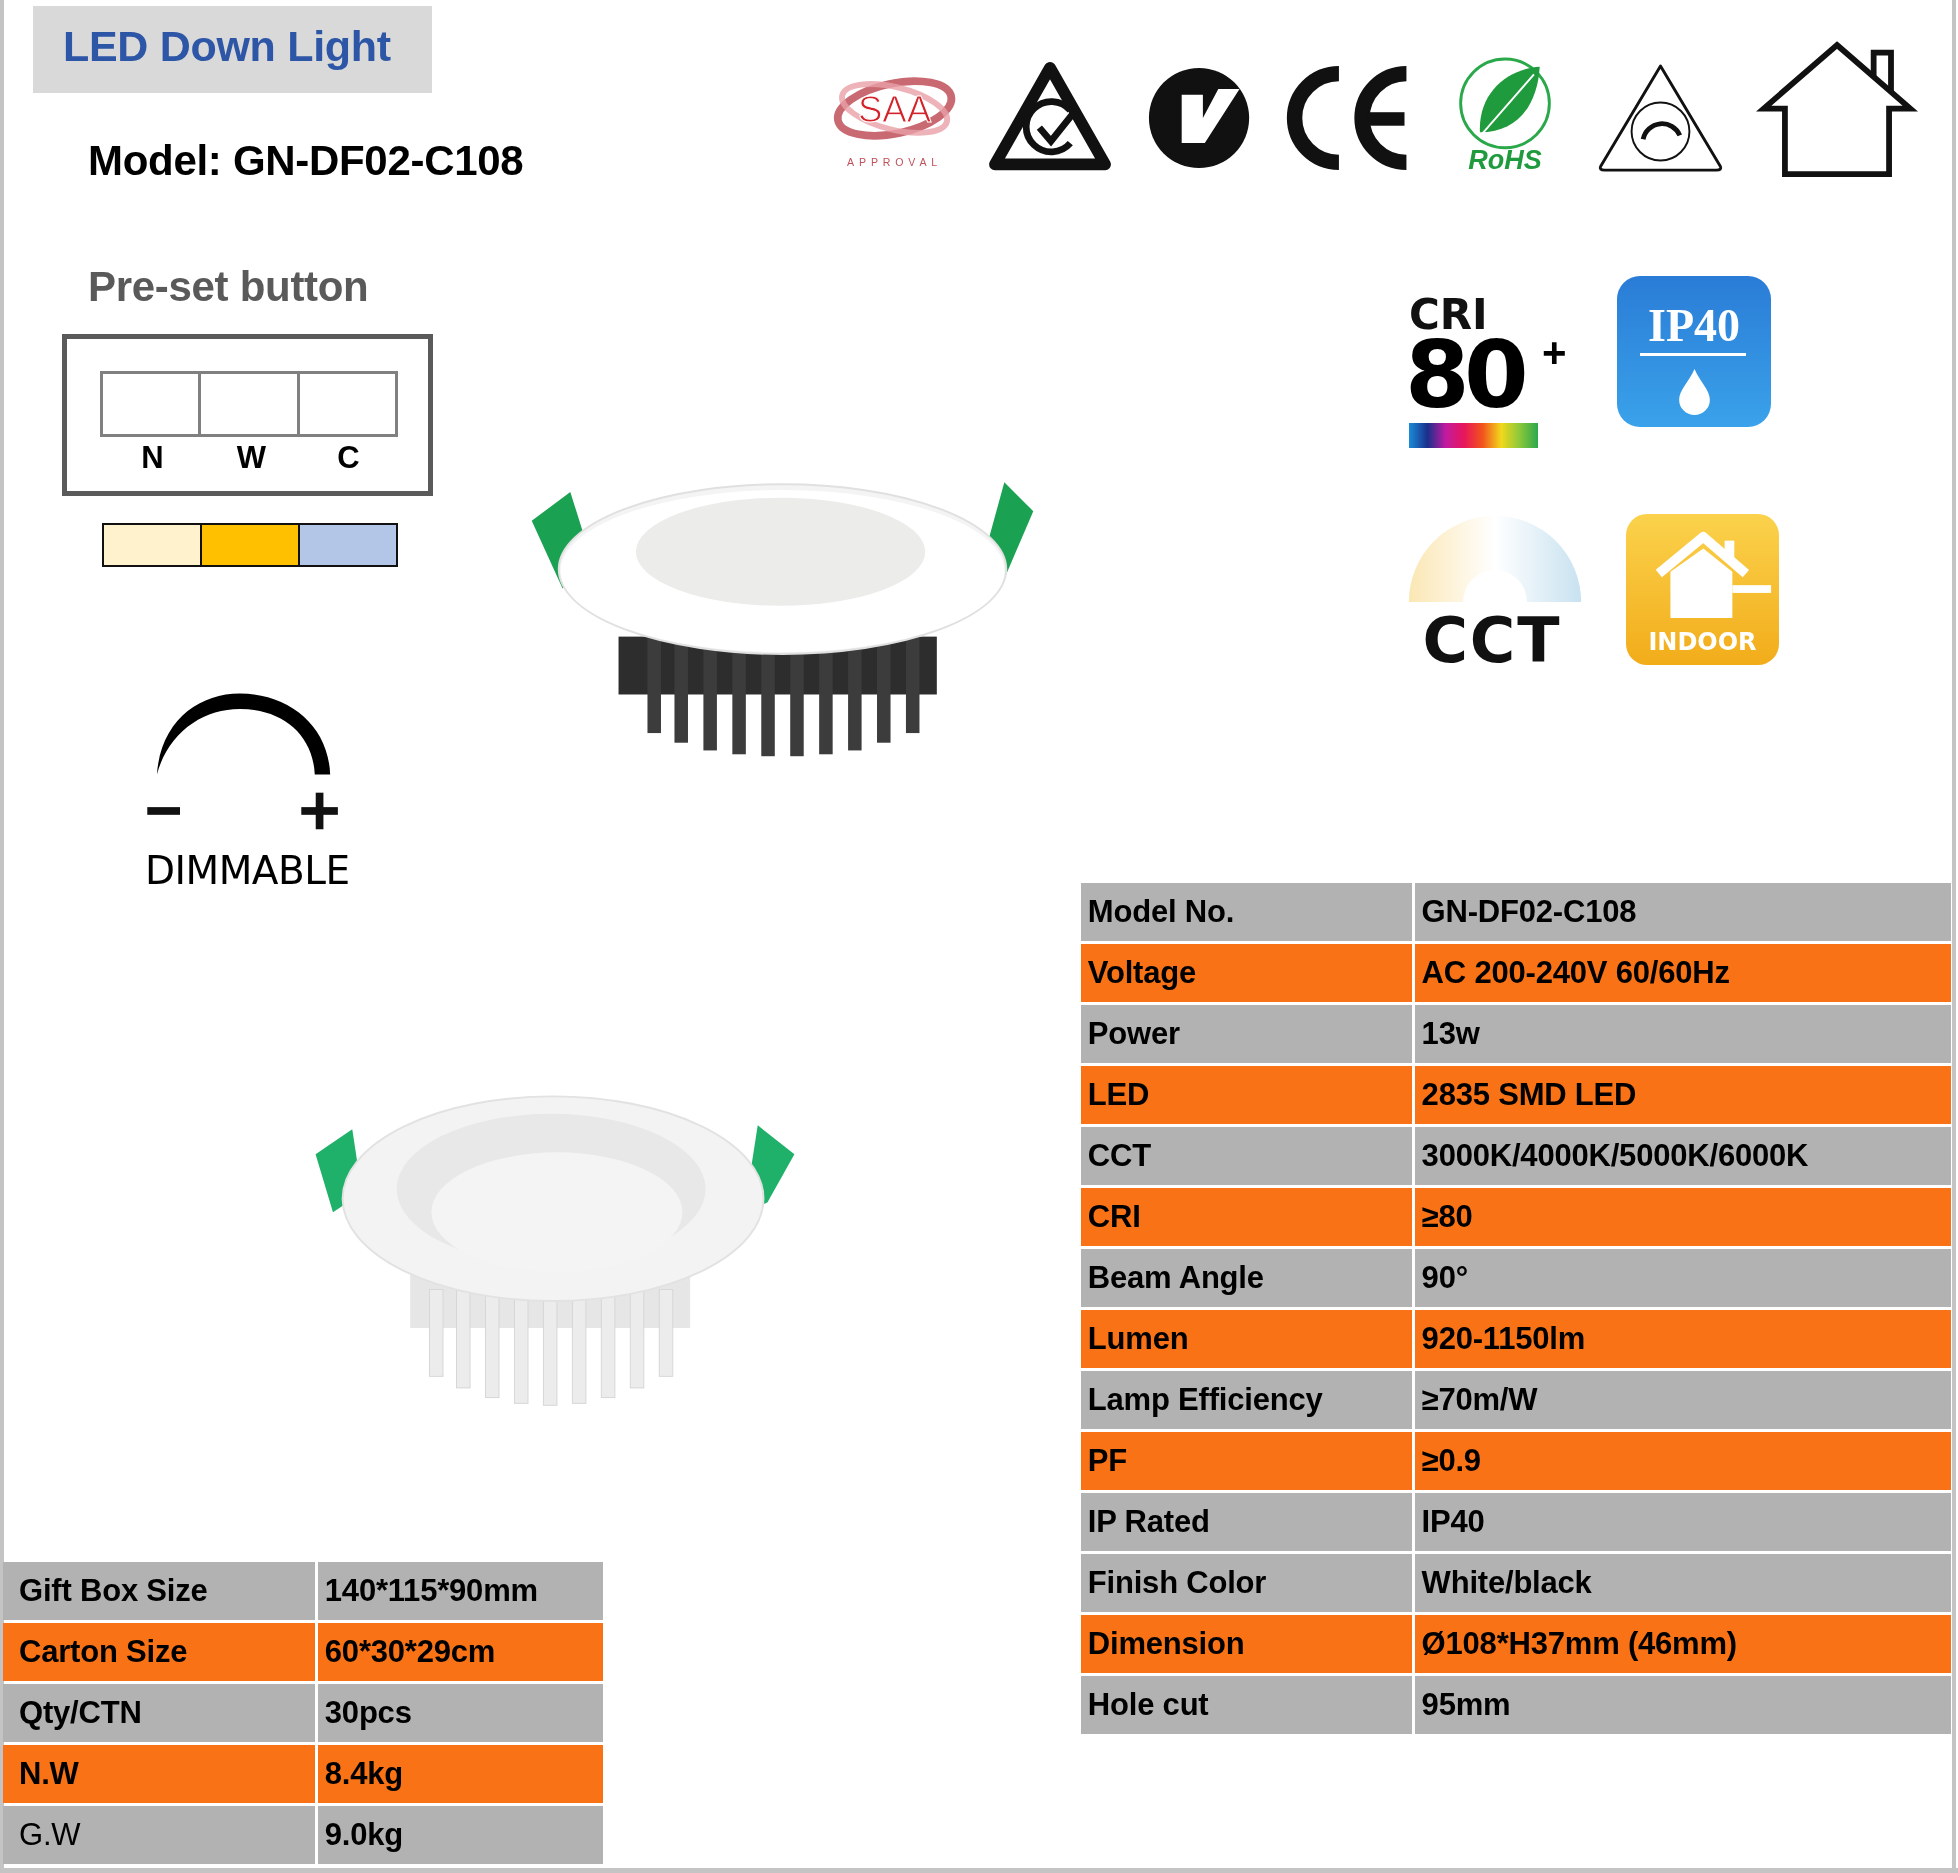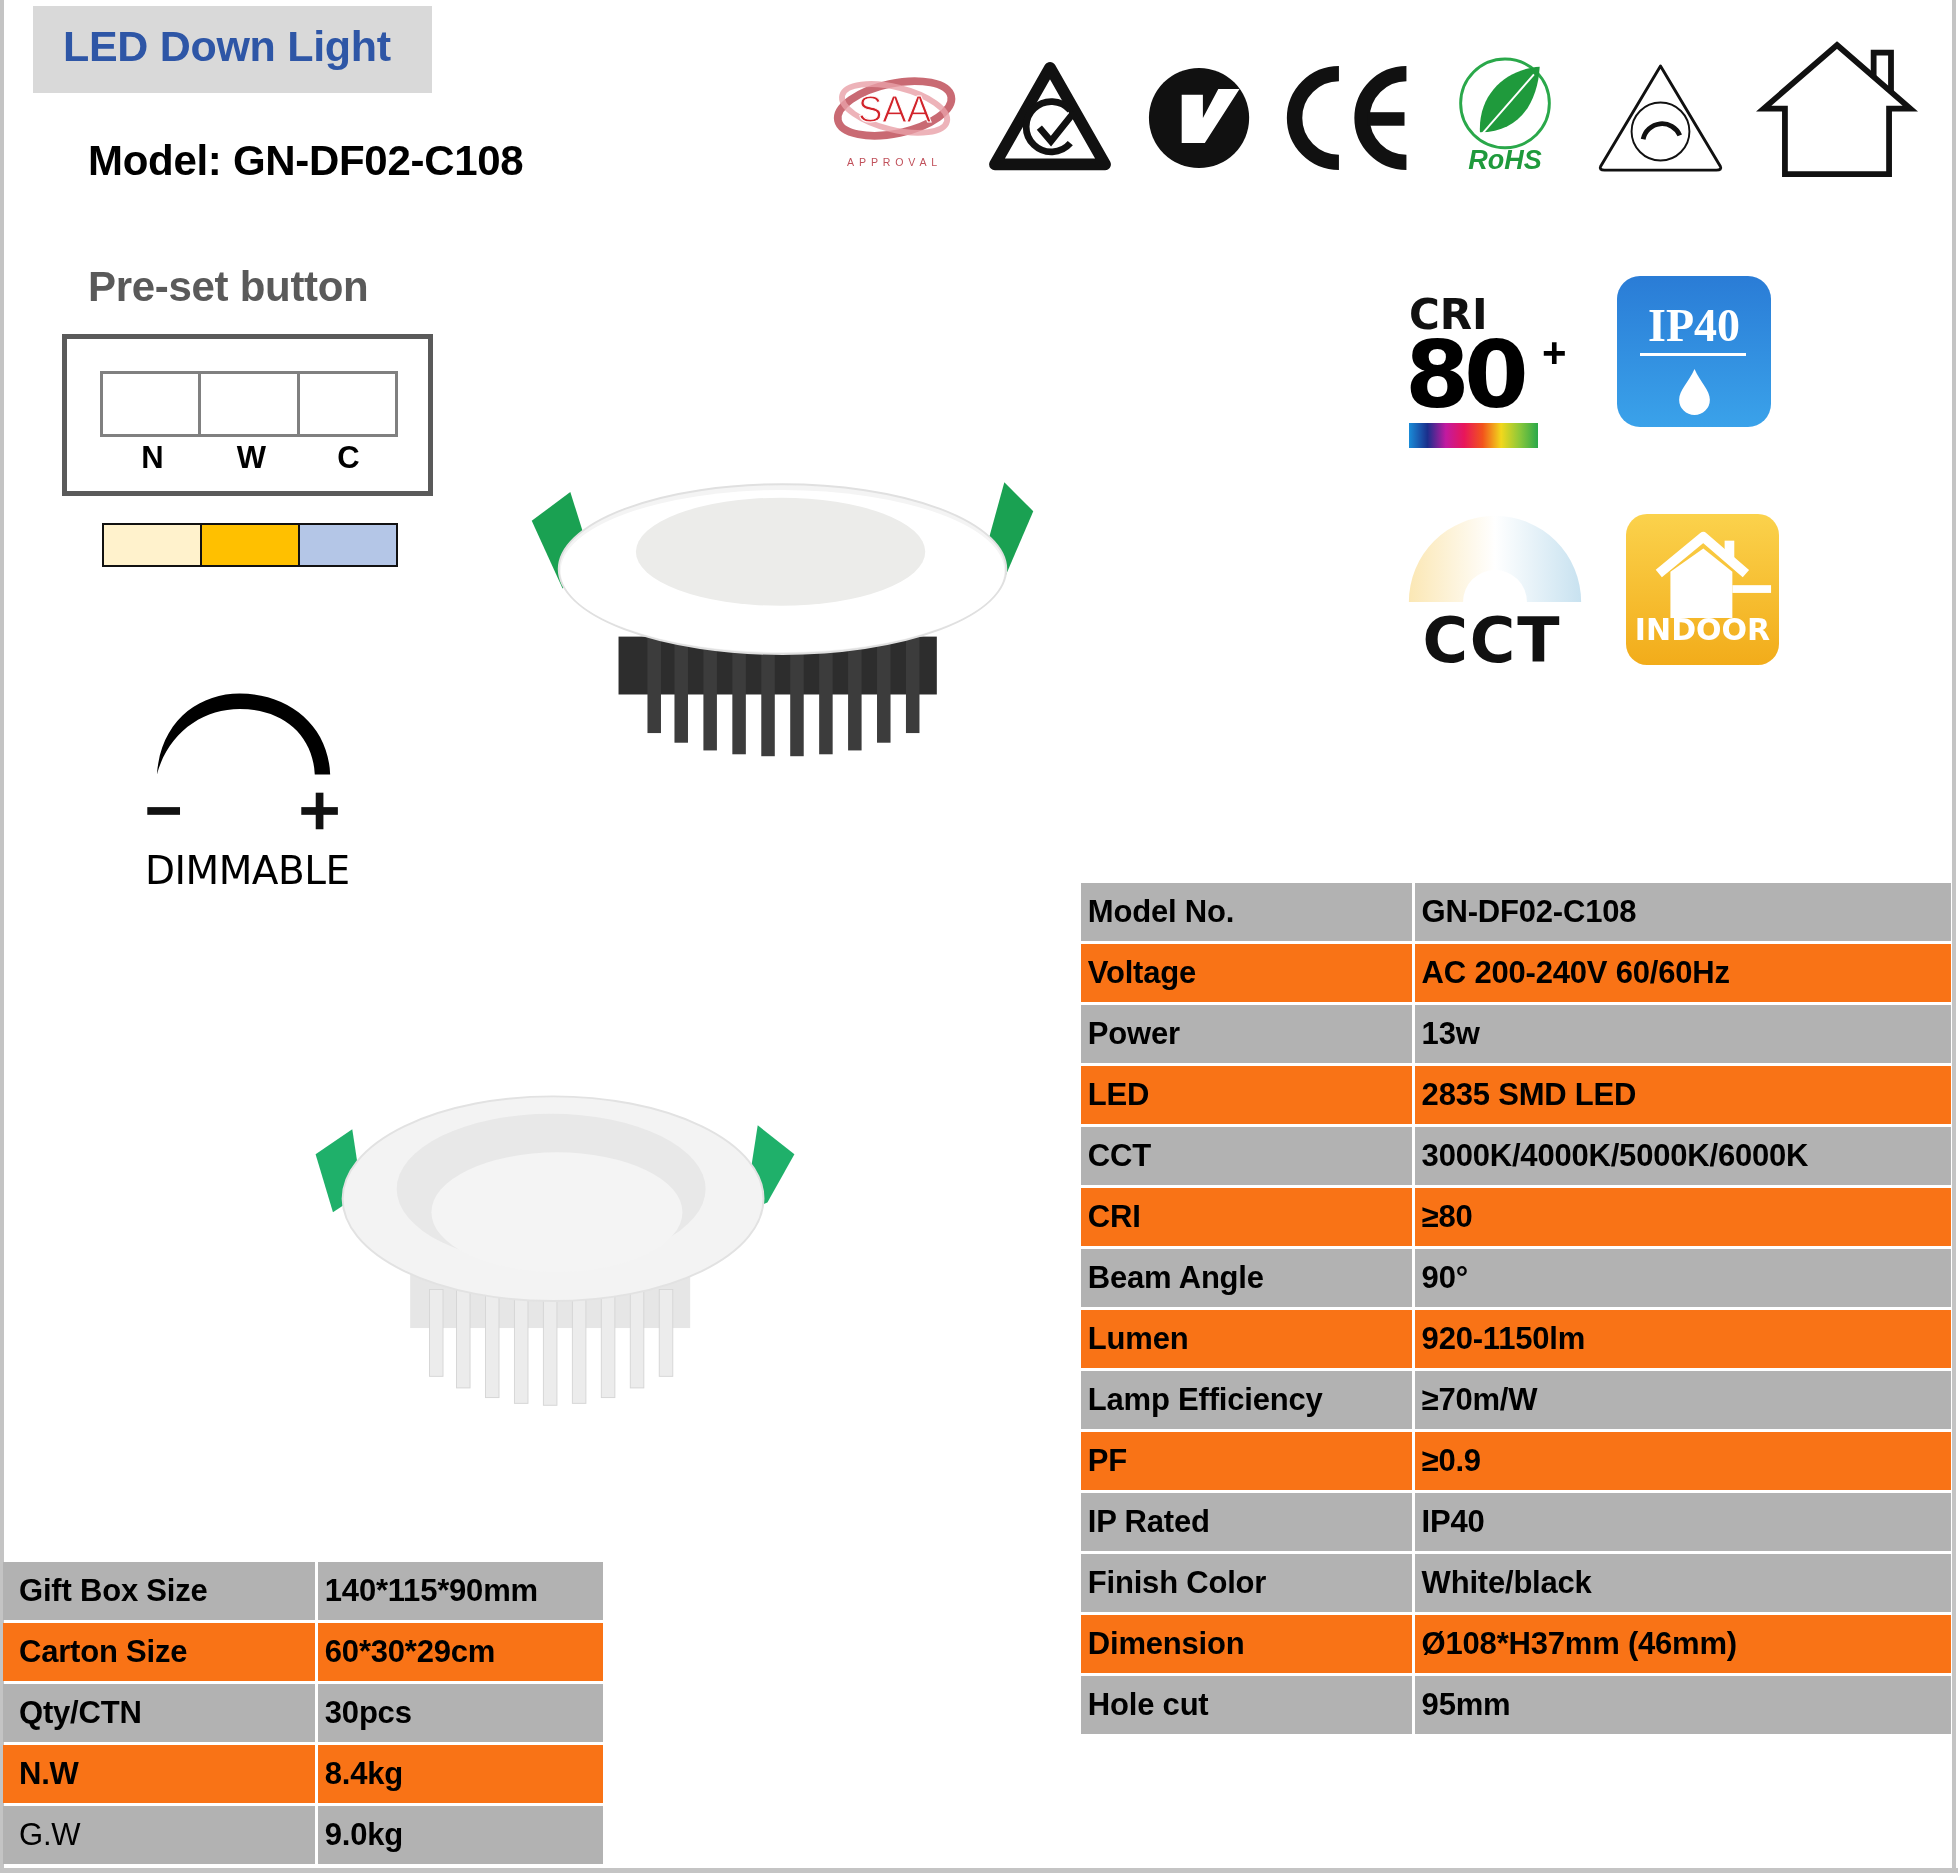--- a/index.html
+++ b/index.html
@@ -195,21 +195,21 @@
   <div style="position:absolute;left:17.4px;top:97px;font-size:62px;font-weight:bold;color:#111;font-family:'DejaVu Sans',sans-serif;letter-spacing:1.9px">CCT</div>
 </div>
 
 <div class="feature-icon" style="left:1626px;top:514px;width:153px;height:151px;border-radius:21px;background:linear-gradient(180deg,#fbd24c,#f2ac1a)">
   <svg style="position:absolute;left:27px;top:15.4px" width="120" height="93" viewBox="0 0 124 96">
     <path d="M6 46 L52 8 L96 46" fill="none" stroke="#fff" stroke-width="10" stroke-linejoin="round"></path>
     <rect x="74" y="12" width="10" height="20" fill="#fff"></rect>
     <path d="M18 44 L18 92 L82 92 L82 44 L52 20 Z" fill="#fff"></path>
     <rect x="82" y="58" width="40" height="8" fill="#fff"></rect>
   </svg>
-  <div style="position:absolute;left:0;width:100%;top:98px;text-align:center;font-size:30px;font-weight:bold;color:#fff;font-family:'DejaVu Sans',sans-serif">INDOOR</div>
+  <div style="position:absolute;left:0;width:100%;top:114px;text-align:center;font-size:24px;font-weight:bold;color:#fff;font-family:'DejaVu Sans',sans-serif">INDOOR</div>
 </div>
 
 <table class="spec main-spec">
   <tbody>
     <tr class="dark">
         <td class="k">Model No.</td>
         <td class="v">GN-DF02-C108</td>
       </tr>
     <tr class="light">
         <td class="k">Voltage</td>

